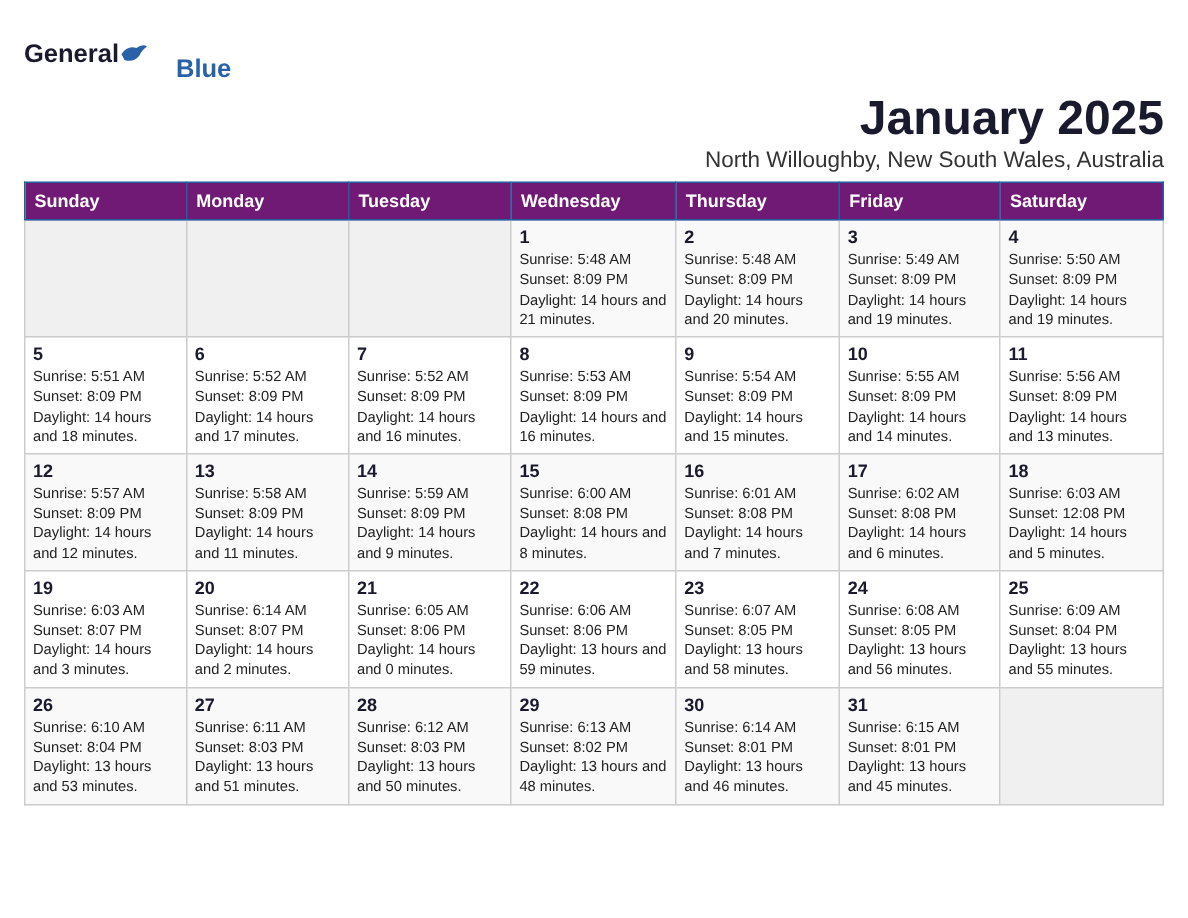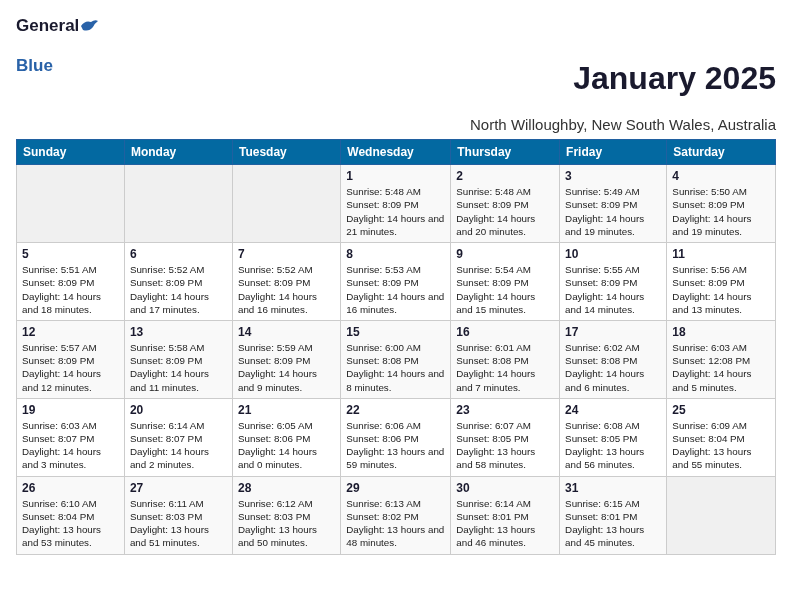--- a/index.html
+++ b/index.html
@@ -24,30 +24,30 @@
     .month-title {
       font-size: 32px;
       font-weight: bold;
       color: #1a1a2e;
       line-height: 1.1;
       margin-top: 45px;
     }
     .subtitle {
       font-size: 15px;
       color: #333;
-      margin-top: 20px;
+      margin-top: 2px;
     }
     .calendar {
       width: 100%;
       border-collapse: collapse;
       border: 1px solid #ccc;
       font-size: 10.5px;
     }
     .calendar thead th {
-      background-color: #0369a1;
+      background-color: #701a75;
       color: #fff;
       text-align: left;
       padding: 5px 6px;
       font-size: 12px;
       border: 1px solid #2060a0;
     }
     .calendar tbody td {
       vertical-align: top;
       padding: 4px 5px;
       border: 1px solid #ccc;
@@ -69,21 +69,21 @@
       color: #222;
       line-height: 1.35;
     }
     .empty-cell {
       background: #f0f0f0 !important;
     }
     .logo-wrap {
       display: flex;
       align-items: center;
     }
-    .logo-text-wrap { display: flex; flex-direction: column; line-height: 1.2; }
+    .logo-text-wrap { display: flex; line-height: 1.2; gap: 18px; }
     .logo-general-line { display: flex; align-items: center; }
     svg.bird { width: 20px; height: 16px; }
   </style>
 </head>
 <body>
 
 <div class="header-area">
   <div class="logo-wrap">
     <div class="logo-text-wrap">
       <div class="logo-general-line">

